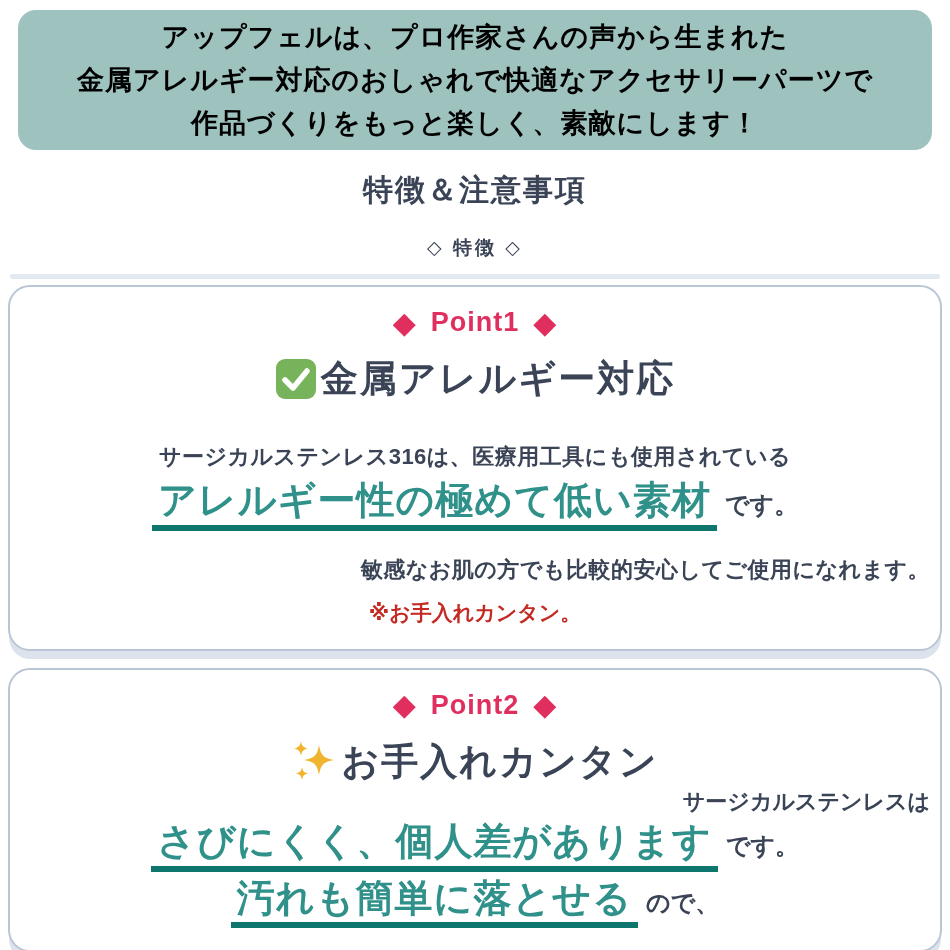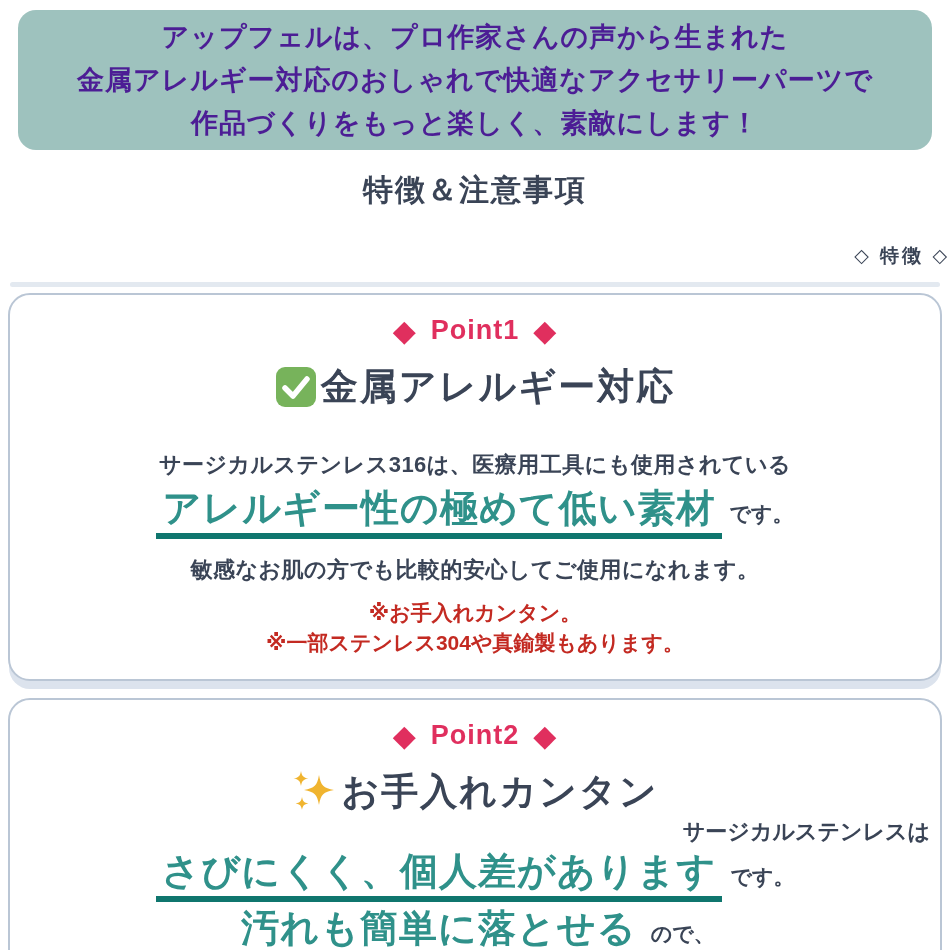--- a/index.html
+++ b/index.html
@@ -5,26 +5,26 @@
   html,body{margin:0;padding:0;}
   body{
     width:950px;height:950px;overflow:hidden;background:#ffffff;
     font-family:"Liberation Sans","DejaVu Sans",sans-serif;
     -webkit-font-smoothing:antialiased;
   }
   .banner{
     margin:10px 18px 0;height:140px;border-radius:18px;background:#9ec2be;
     display:flex;flex-direction:column;justify-content:center;text-align:center;
   }
-  .banner-line{color:#4c1d95;font-weight:700;font-size:27px;line-height:43px;letter-spacing:1px;}
+  .banner-line{color:#000000;font-weight:700;font-size:27px;line-height:43px;letter-spacing:1px;}
   .section-title{
     margin-top:20px;text-align:center;color:#3a4456;font-weight:700;font-size:30px;letter-spacing:2px;
   }
   .section-sub{
-    margin-top:32px;text-align:right;color:#3a4456;font-weight:700;font-size:19px;letter-spacing:3px;
+    margin-top:24px;text-align:center;color:#3a4456;font-weight:700;font-size:19px;letter-spacing:3px;
   }
   .divider-band{
     margin:13px 10px 0;height:5px;border-radius:3px;background:#e3e9f0;
   }
   .card{
     margin:6px 8px 0;background:#ffffff;border:2px solid #bac6d5;border-radius:22px;
     box-shadow:0 9px 0 -1px #dce3ed;
     text-align:center;padding:20px 10px 22px;
   }
   .card + .card{margin-top:17px;}
@@ -34,21 +34,21 @@
   .card-heading{
     margin-top:16px;display:flex;align-items:center;justify-content:center;gap:4px;
     color:#3a4456;font-weight:700;font-size:37px;letter-spacing:2px;
   }
   .body-line{margin-top:38px;color:#3a4456;font-weight:700;font-size:22px;letter-spacing:0.5px;}
   .teal-row{margin-top:6px;line-height:1.35;}
   .teal-big{
     display:inline-block;color:#2f918a;font-weight:700;font-size:38px;letter-spacing:1px;
     border-bottom:6px solid #0f766e;padding:0 6px 1px;line-height:1.2;
   }
-  .teal-suffix{color:#3a4456;font-weight:700;font-size:21px;margin-left:8px;}
+  .teal-suffix{color:#3a4456;font-weight:700;font-size:24px;margin-left:8px;}
   .note{margin-top:10px;color:#c32a22;font-weight:700;font-size:21px;line-height:1.35;}
   .note-first{margin-top:14px;}
   .intro-line{color:#3a4456;font-weight:700;font-size:22px;text-align:right;}
   .icon-svg{display:block;}
 </style>
 </head>
 <body>
 
 <div class="banner">
   <div class="banner-line">アップフェルは、プロ作家さんの声から生まれた</div>
@@ -73,23 +73,22 @@
         <rect x="1" y="1" width="40" height="40" rx="9" fill="#77b35b"></rect>
         <path d="M10 22 L18 30 L32 13" stroke="#ffffff" stroke-width="5.5" fill="none" stroke-linecap="round" stroke-linejoin="round"></path>
       </svg>
     </span>
     <span>金属アレルギー対応</span>
   </div>
   <div class="body-line">サージカルステンレス316は、医療用工具にも使用されている</div>
   <div class="teal-row">
     <span class="teal-big">アレルギー性の極めて低い素材</span><span class="teal-suffix">です。</span>
   </div>
-  <div class="body-line" style="margin-top:16px;">敏感なお肌の方でも比較的安心してご使用になれます。</div>
+  <div class="body-line" style="margin-top:24px;text-align:right;">敏感なお肌の方でも比較的安心してご使用になれます。</div>
   <div class="note note-first">※お手入れカンタン。</div>
-  <div class="note" style="margin-top:2px;">※一部ステンレス304や真鍮製もあります。</div>
 </div>
 
 <div class="card">
   <div class="point-row">
     <span class="point-diamond">◆</span>
     <span>Point2</span>
     <span class="point-diamond">◆</span>
   </div>
   <div class="card-heading">
     <span>

